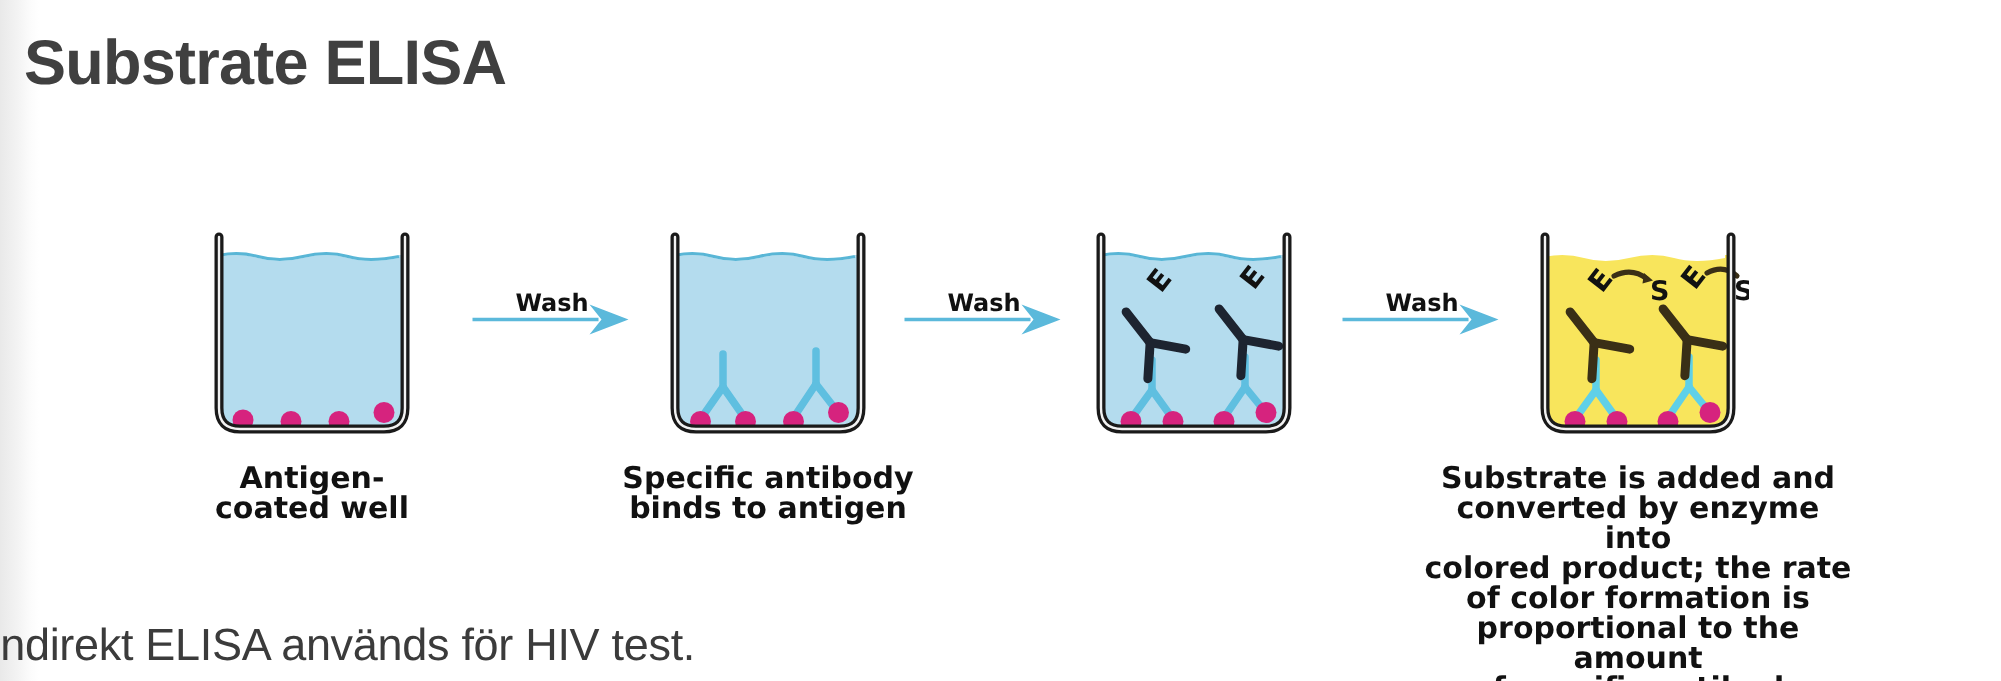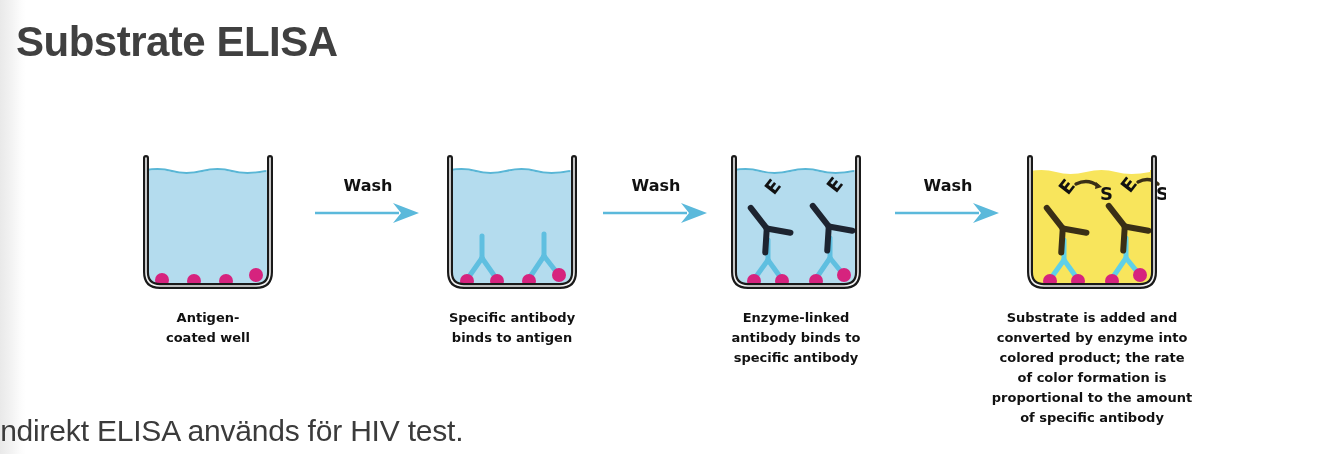--- a/index.html
+++ b/index.html
@@ -80,41 +80,41 @@
   
   .step-label {
     position: absolute;
     top: 180px;
     left: 50%;
     transform: translateX(-50%);
     width: 250px;
     text-align: center;
     font-family: "DejaVu Sans", sans-serif;
     font-weight: bold;
-    font-size: 13px;
+    font-size: 20px;
     line-height: 20px;
     color: #111111;
     white-space: pre-line;
   }
   .step-label.wide { width: 290px; }
 
   
   .wash {
     position: absolute;
     top: 48px;
     width: 110px;
     height: 52px;
   }
   .wash-1 { left: 208px; }
   .wash-2 { left: 496px; }
   .wash-3 { left: 788px; }
 
   .wash-text {
     position: absolute;
-    top: 0;
+    top: 16px;
     left: 0;
     width: 110px;
     text-align: center;
     font-family: "DejaVu Sans", sans-serif;
     font-weight: bold;
     font-size: 16px;
     color: #111111;
   }
   .wash-arrow {
     position: absolute;
@@ -262,23 +262,20 @@
 
         <circle cx="32" cy="137" r="7" fill="#d6237e"></circle>
         <circle cx="60" cy="137" r="7" fill="#d6237e"></circle>
         <circle cx="94" cy="137" r="7" fill="#d6237e"></circle>
         <circle cx="122" cy="131" r="7" fill="#d6237e"></circle>
 
         <path d="M12,14 L12,128 Q12,142 26,142 L122,142 Q136,142 136,128 L136,14" fill="none" stroke="#1a1a1a" stroke-width="6" stroke-linecap="round"></path>
         <path d="M12,14 L12,128 Q12,142 26,142 L122,142 Q136,142 136,128 L136,14" fill="none" stroke="#f2f2f2" stroke-width="1.6" stroke-linecap="round"></path>
       </svg>
     </div>
-    <div class="step-label">Enzyme-linked
-antibody binds to
-specific antibody</div>
   </div>
 
   <div class="wash wash-3">
     <div class="wash-text">Wash</div>
     <div class="wash-arrow">
       <svg width="110" height="26" viewBox="0 0 110 26" xmlns="http://www.w3.org/2000/svg">
         <line x1="2" y1="13" x2="86" y2="13" stroke="#5bb9db" stroke-width="2.4"></line>
         <path d="M80,3 L106,13 L80,23 L88,13 Z" fill="#5bb9db"></path>
       </svg>
     </div>

